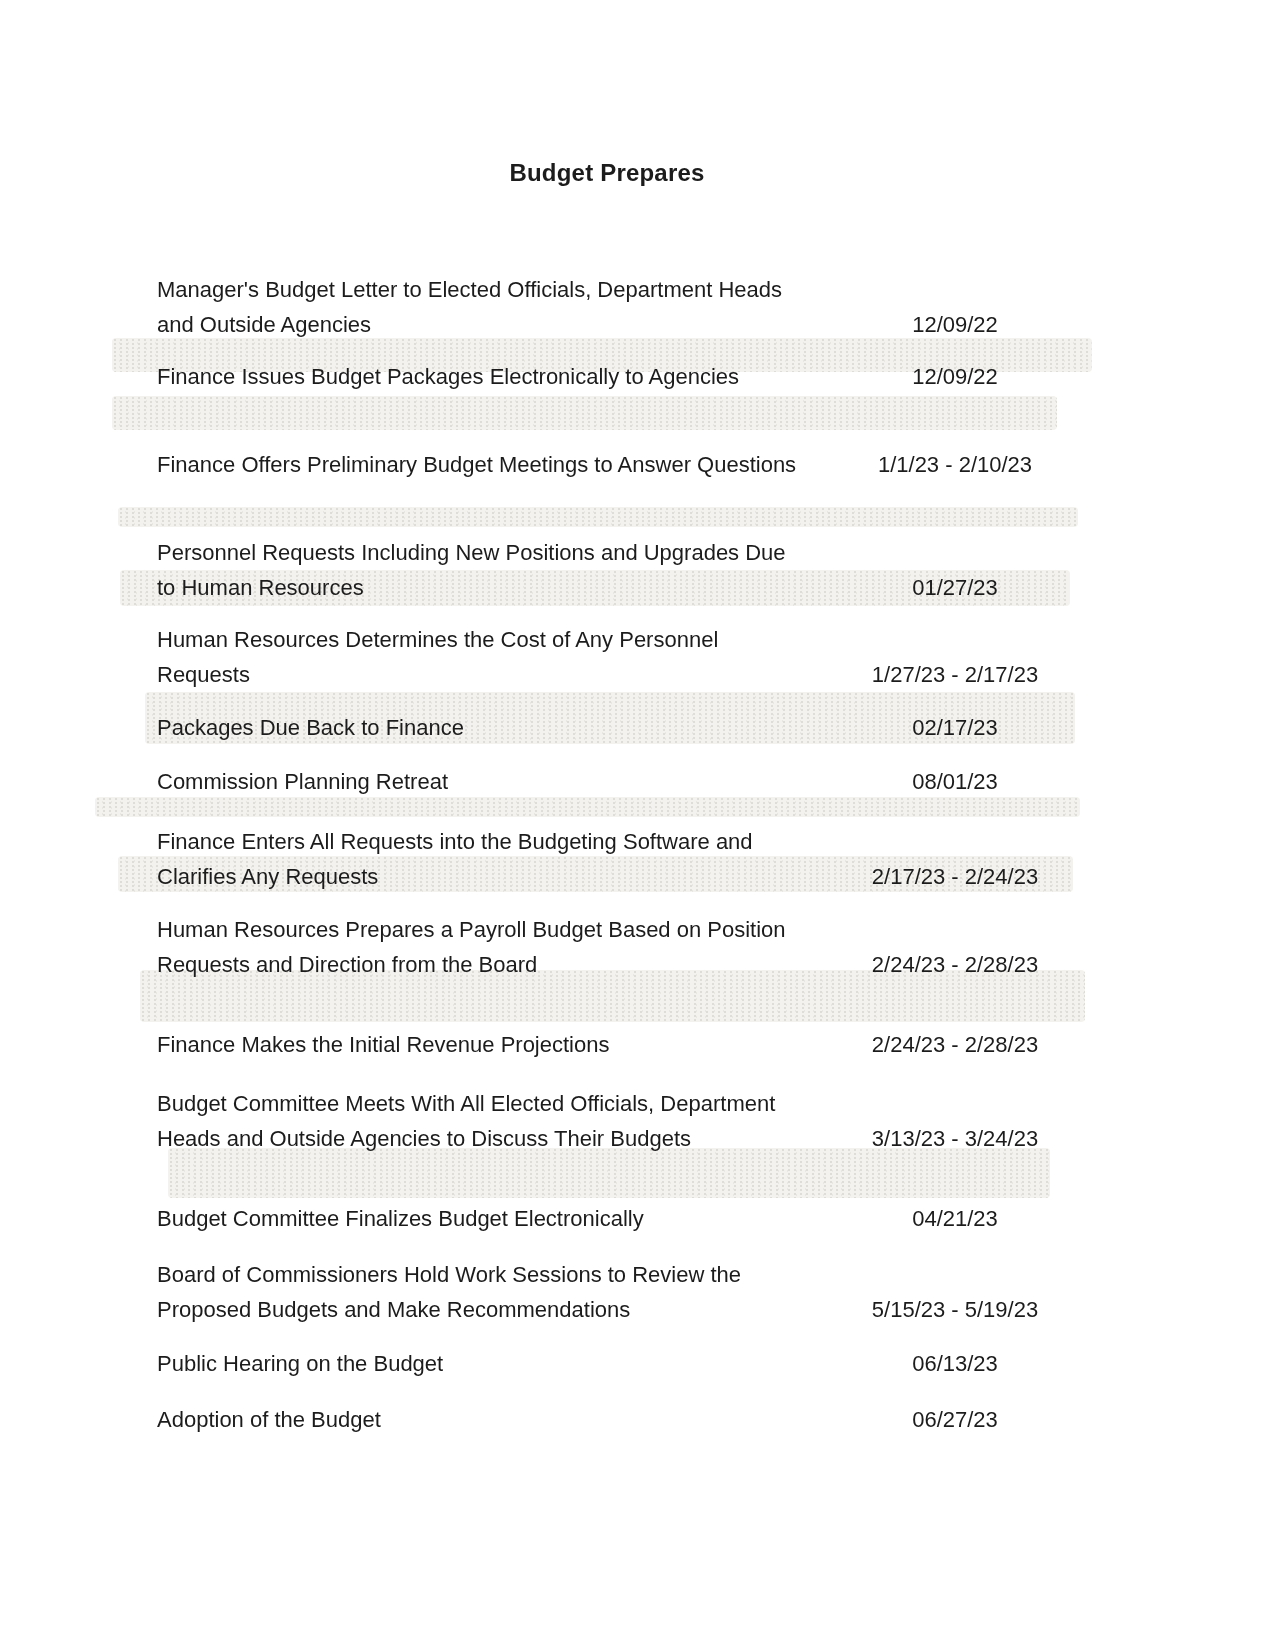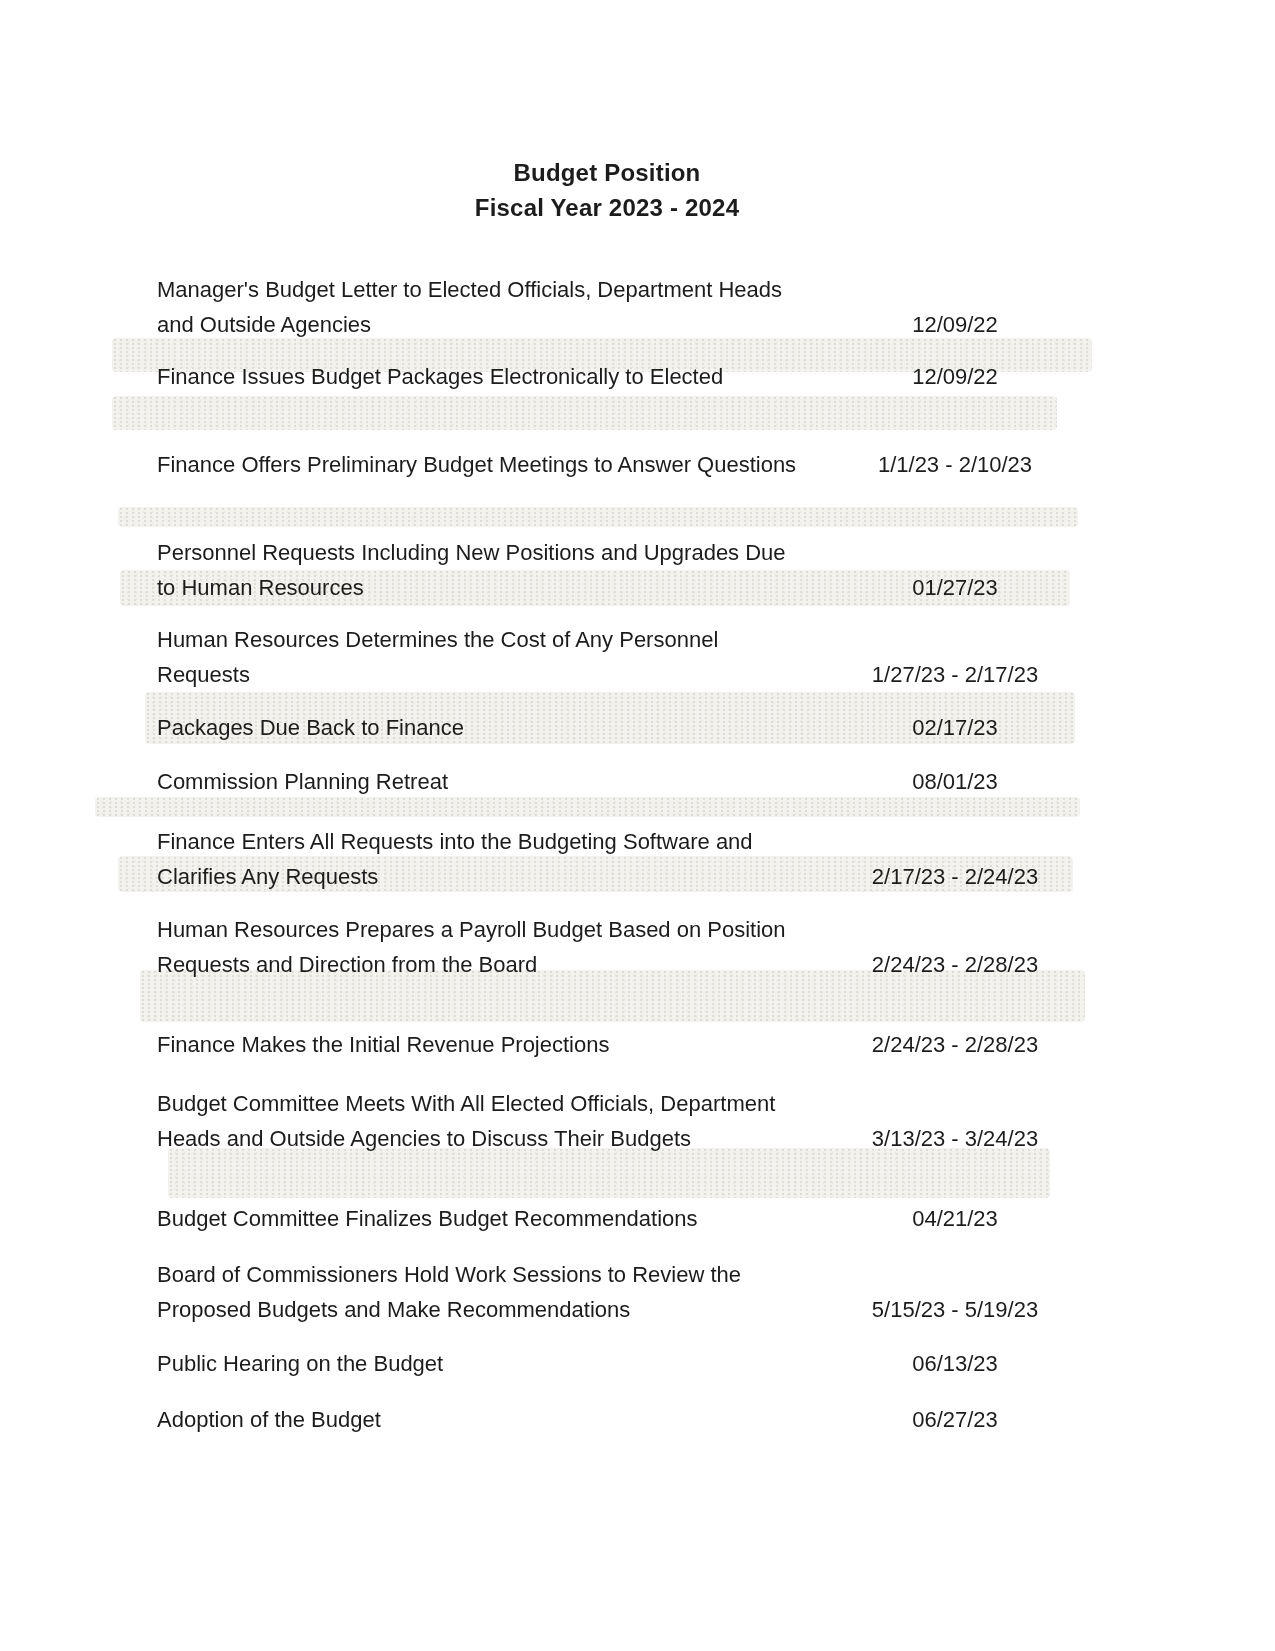--- a/index.html
+++ b/index.html
@@ -58,35 +58,34 @@
   <div class="band" style="top:396px;left:112px;width:945px;height:34px"></div>
   <div class="band" style="top:507px;left:118px;width:960px;height:20px"></div>
   <div class="band" style="top:570px;left:120px;width:950px;height:36px"></div>
   <div class="band" style="top:692px;left:145px;width:930px;height:52px"></div>
   <div class="band" style="top:797px;left:95px;width:985px;height:20px"></div>
   <div class="band" style="top:856px;left:118px;width:955px;height:36px"></div>
   <div class="band" style="top:970px;left:140px;width:945px;height:52px"></div>
   <div class="band" style="top:1148px;left:168px;width:882px;height:50px"></div>
 
   <div class="title-block">
-    <div class="title-line">Budget Position</div>
-    <div class="title-line">Fiscal Year 2023 - 2024</div>
+    <div class="title-line">Budget Prepares</div>
   </div>
 
   <div class="row" style="top:272px">
     <div class="desc">
       <div class="line">Manager's Budget Letter to Elected Officials, Department Heads</div>
       <div class="line">and Outside Agencies</div>
     </div>
     <div class="date">12/09/22</div>
   </div>
 
   <div class="row" style="top:359px">
     <div class="desc">
-      <div class="line">Finance Issues Budget Packages Electronically to Elected</div>
+      <div class="line">Finance Issues Budget Packages Electronically to Agencies</div>
     </div>
     <div class="date">12/09/22</div>
   </div>
 
   <div class="row" style="top:447px">
     <div class="desc">
       <div class="line">Finance Offers Preliminary Budget Meetings to Answer Questions</div>
     </div>
     <div class="date">1/1/23 - 2/10/23</div>
   </div>
@@ -147,21 +146,21 @@
   <div class="row" style="top:1086px">
     <div class="desc">
       <div class="line">Budget Committee Meets With All Elected Officials, Department</div>
       <div class="line">Heads and Outside Agencies to Discuss Their Budgets</div>
     </div>
     <div class="date">3/13/23 - 3/24/23</div>
   </div>
 
   <div class="row" style="top:1201px">
     <div class="desc">
-      <div class="line">Budget Committee Finalizes Budget Recommendations</div>
+      <div class="line">Budget Committee Finalizes Budget Electronically</div>
     </div>
     <div class="date">04/21/23</div>
   </div>
 
   <div class="row" style="top:1257px">
     <div class="desc">
       <div class="line">Board of Commissioners Hold Work Sessions to Review the</div>
       <div class="line">Proposed Budgets and Make Recommendations</div>
     </div>
     <div class="date">5/15/23 - 5/19/23</div>

